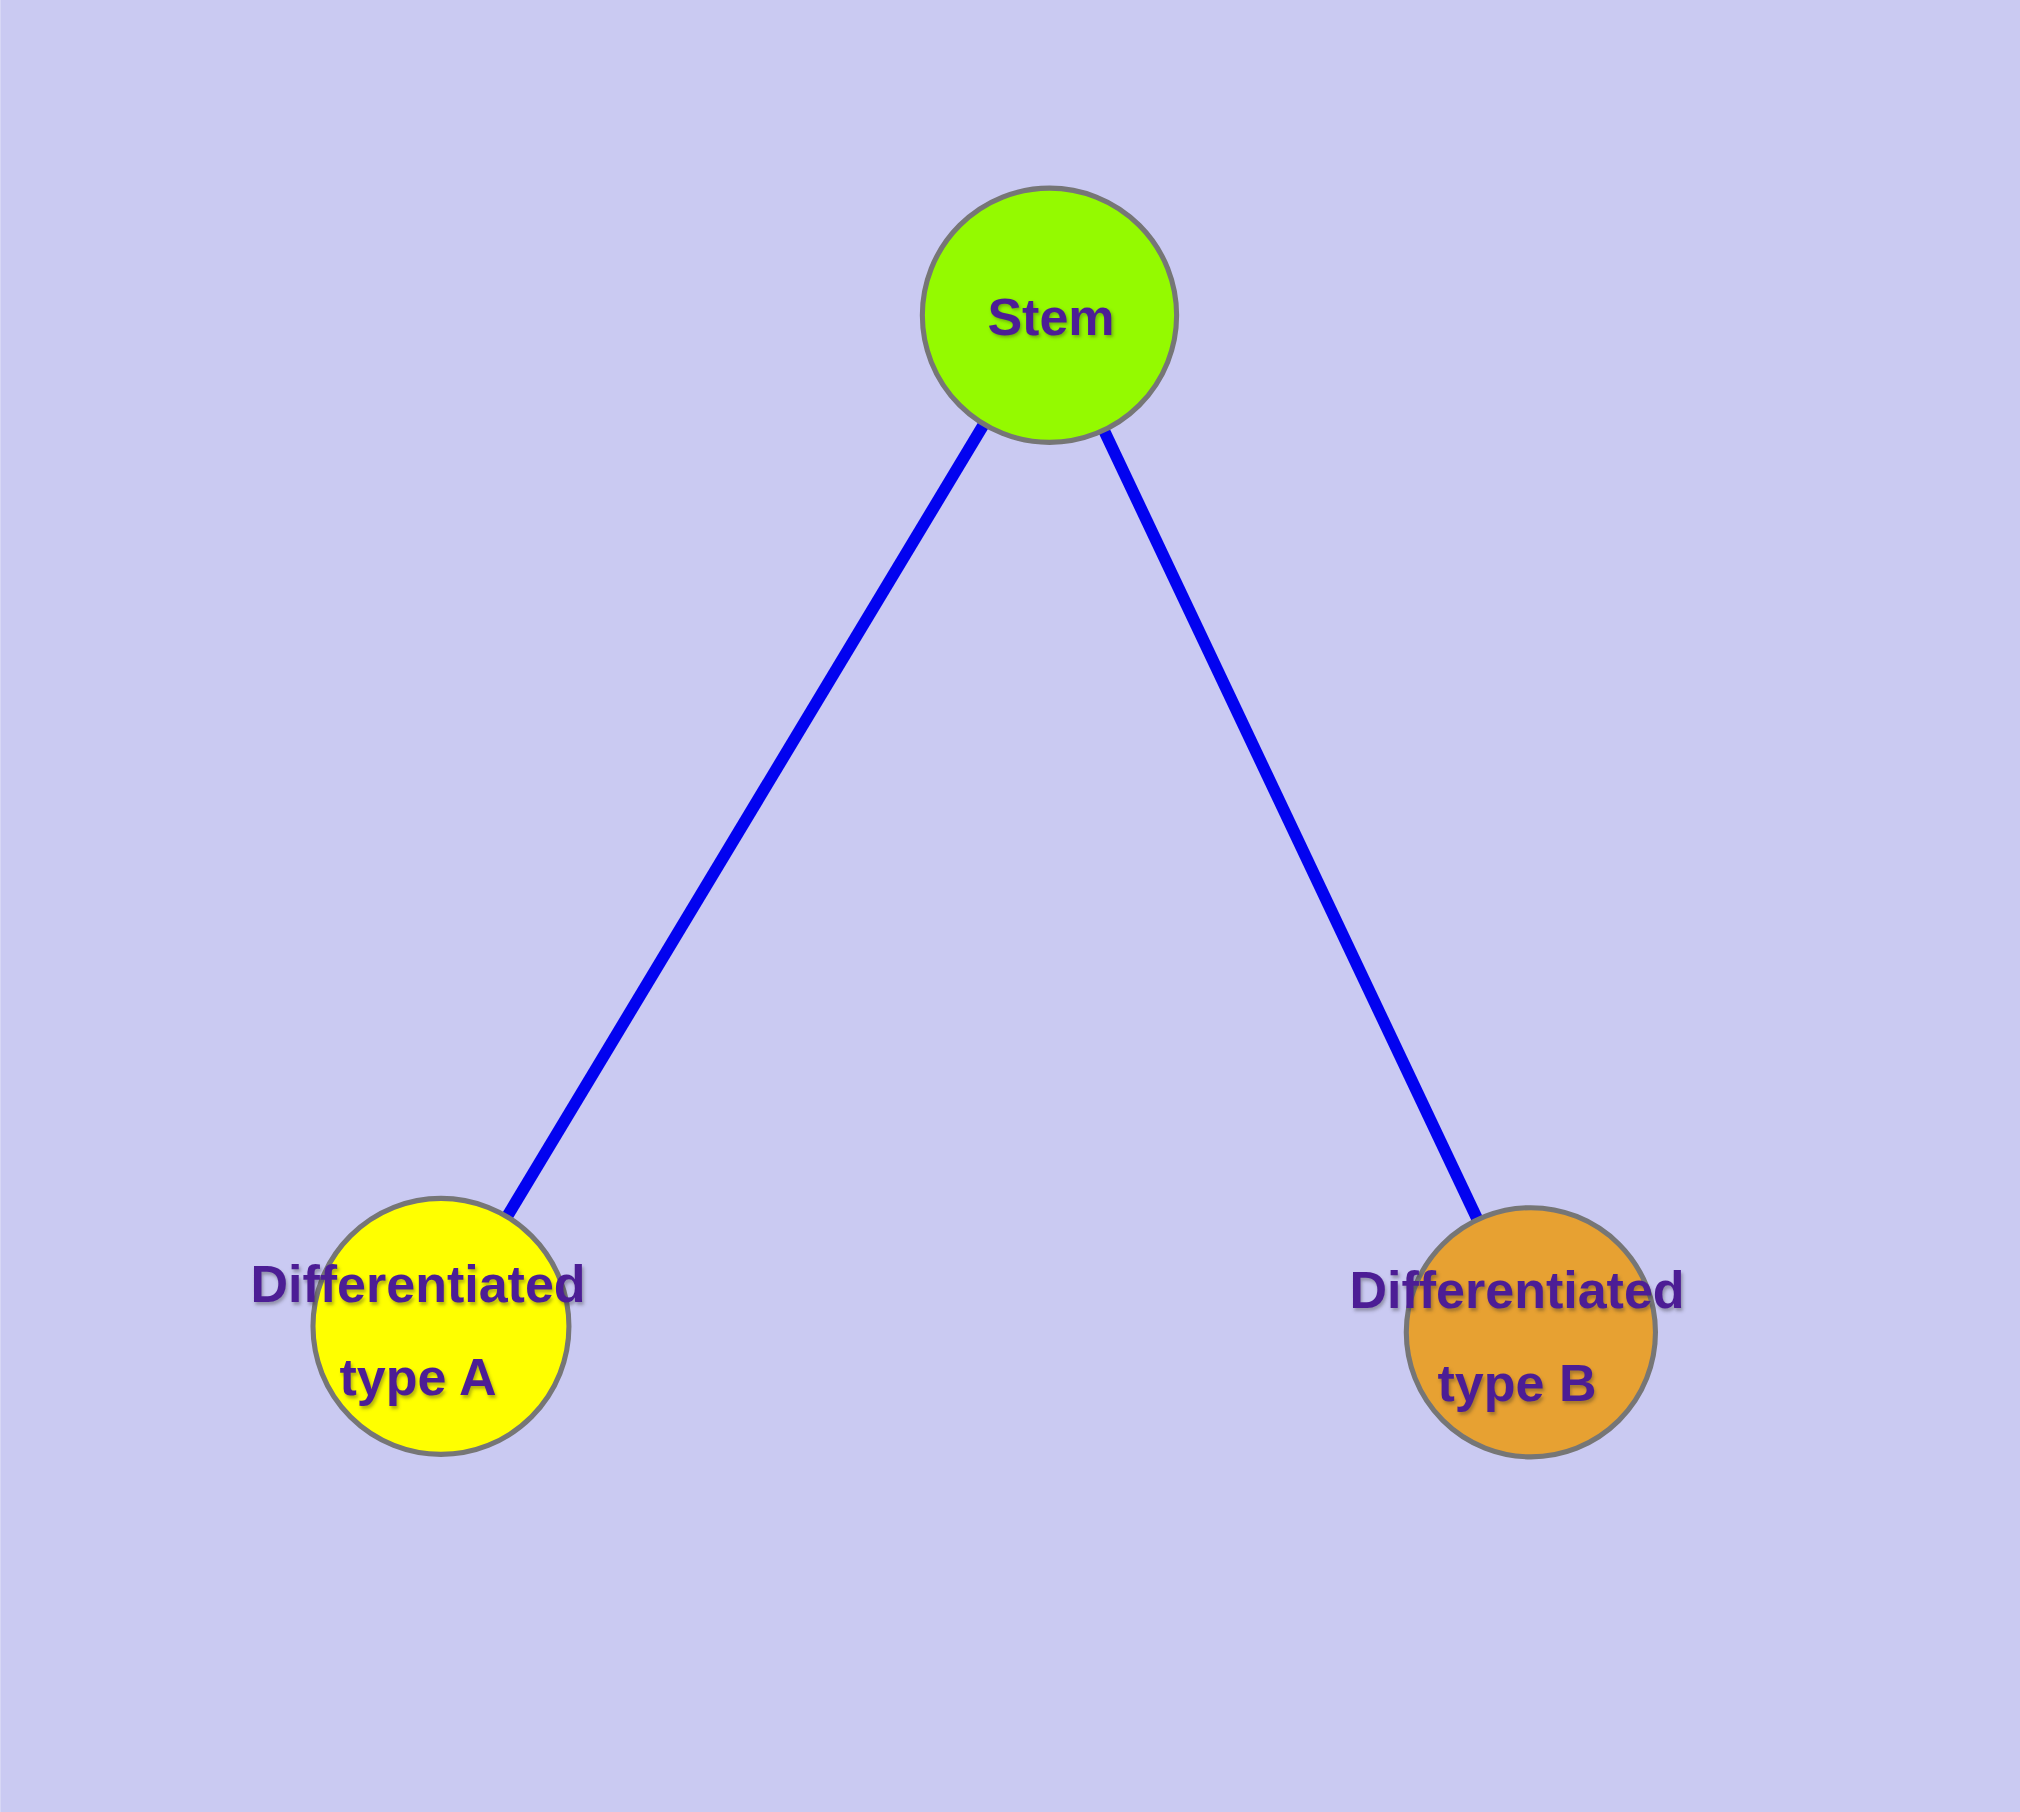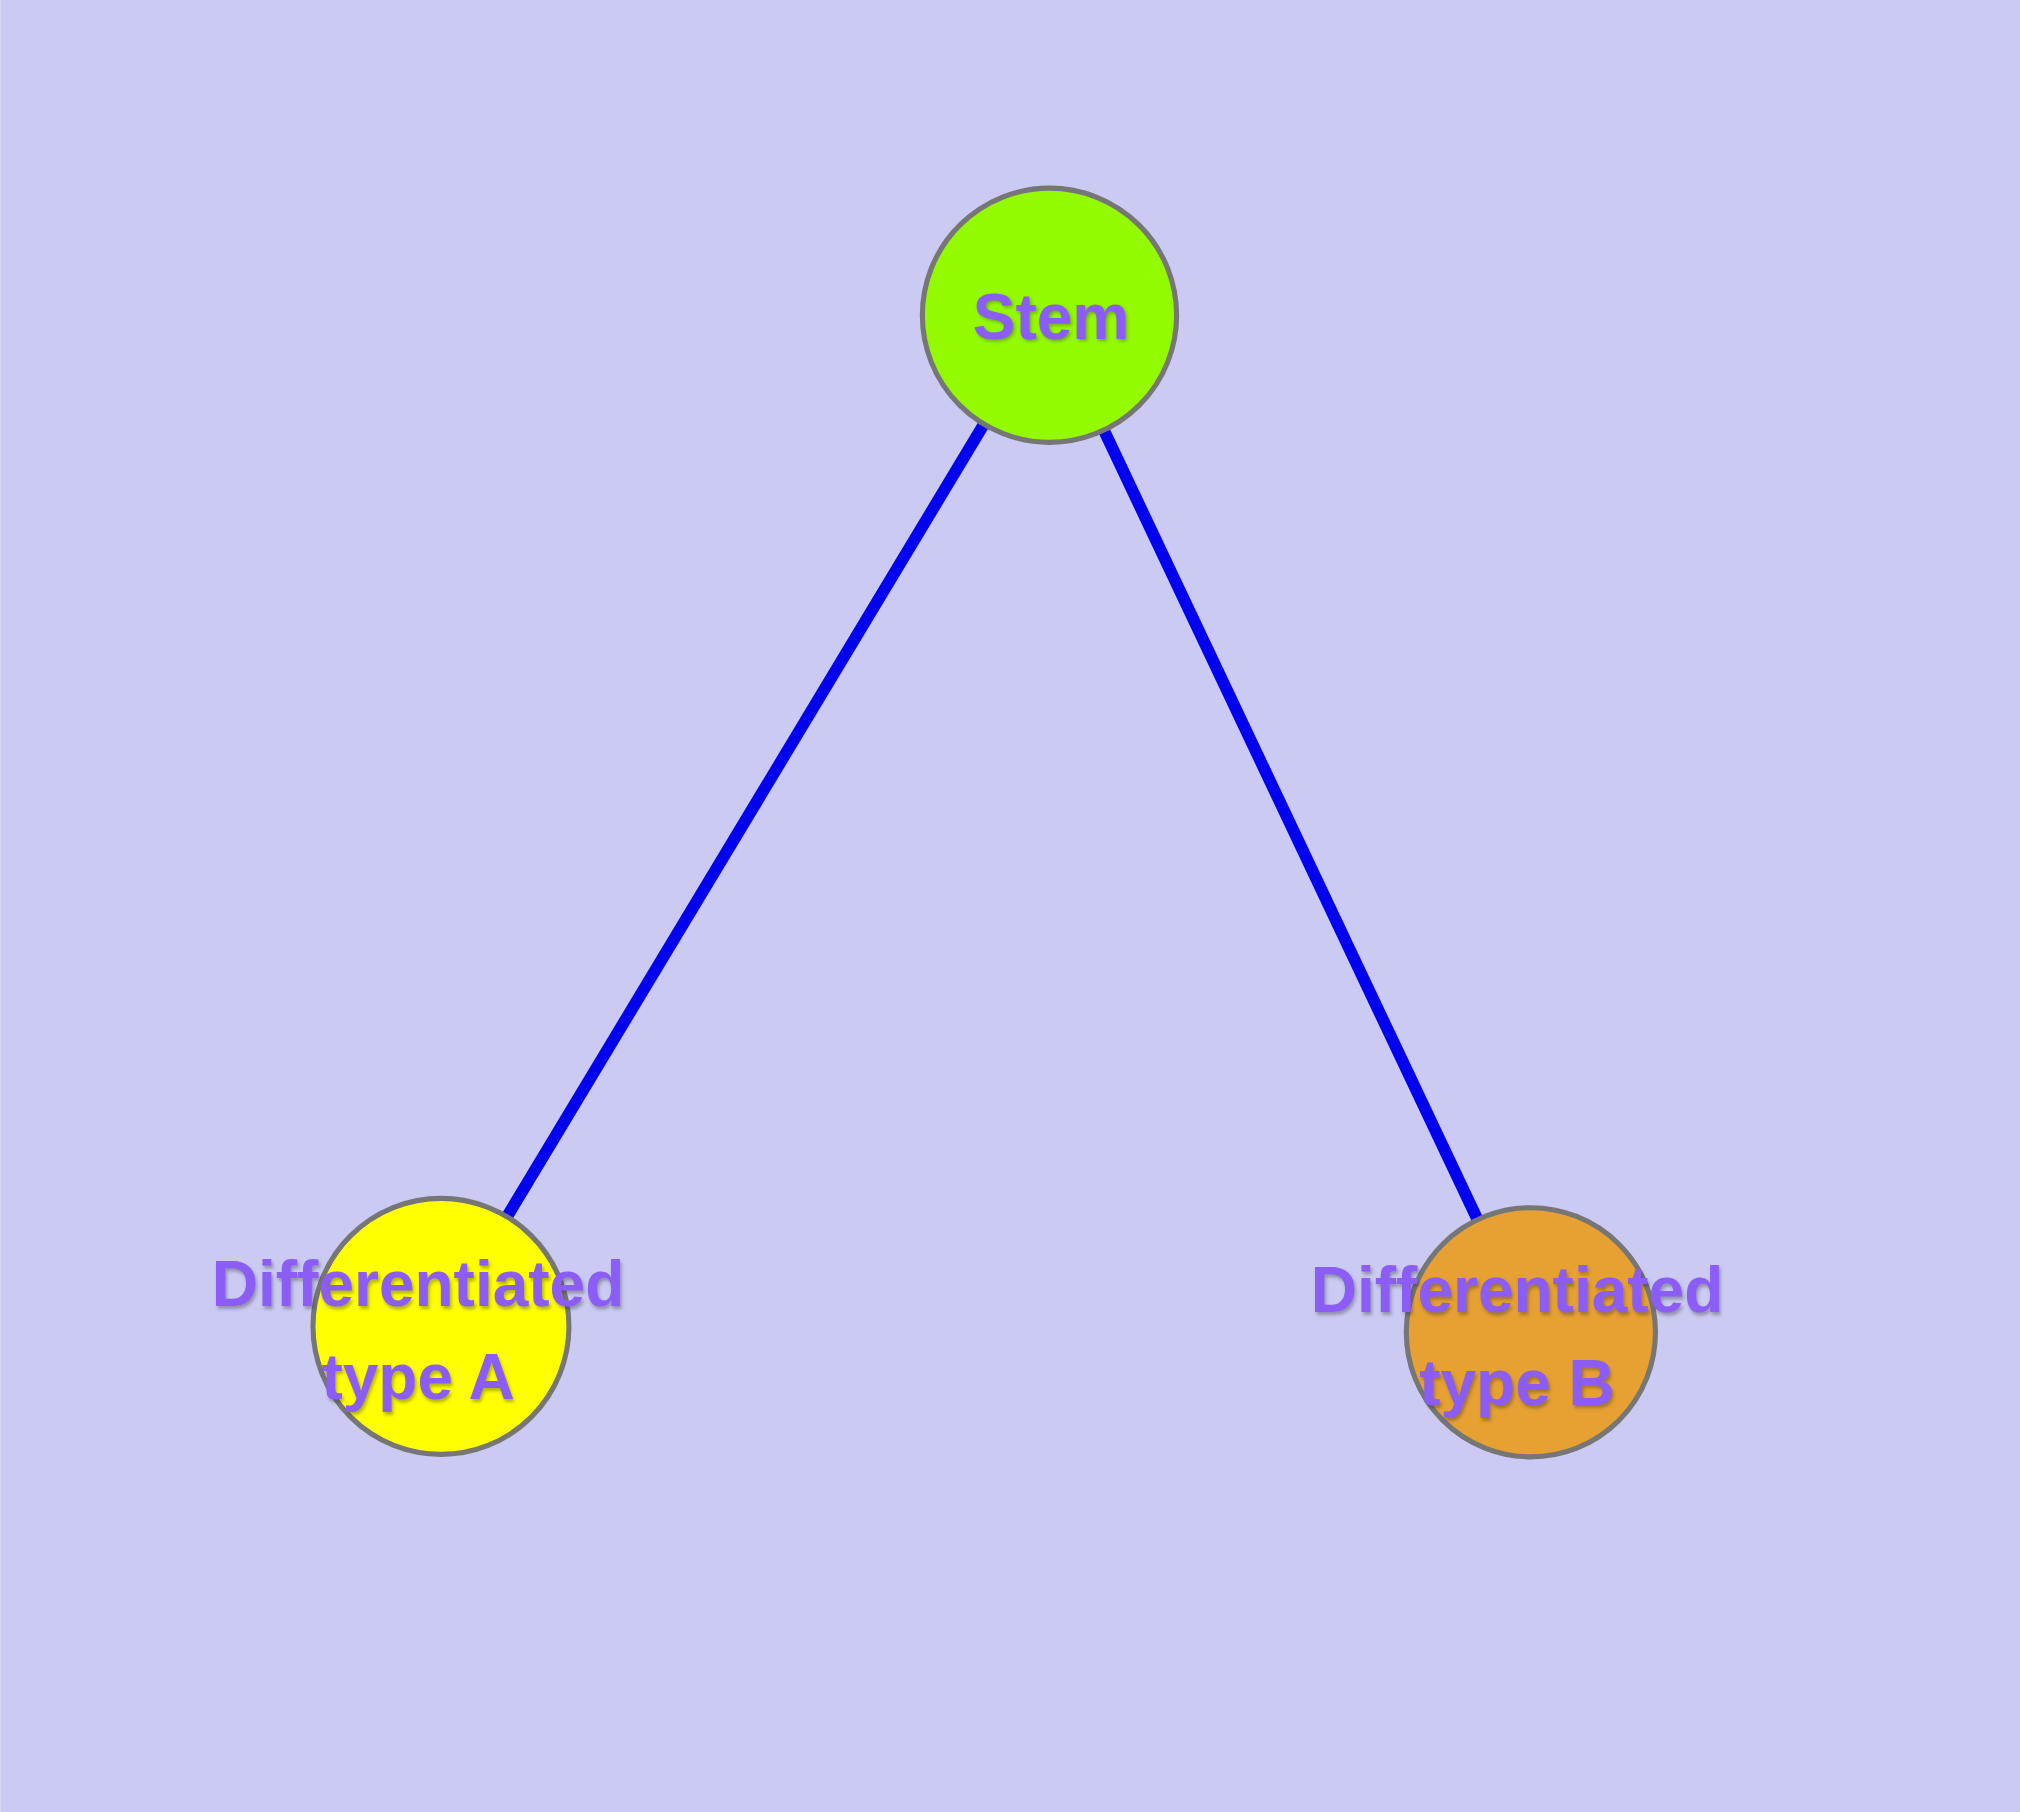--- a/index.html
+++ b/index.html
@@ -19,23 +19,23 @@
     left: 0;
     top: 0;
     width: 100%;
     height: 100%;
     display: block;
   }
   .node-label {
     position: absolute;
     transform: translate(-50%, -50%);
     font-weight: bold;
-    font-size: 64px;
+    font-size: 52px;
     line-height: 93px;
-    color: #8b5cf6;
+    color: #4c1d95;
     text-align: center;
     white-space: pre-line;
     text-shadow: 1.7px 2.5px 3.4px rgba(40,40,40,0.35);
     pointer-events: none;
   }
   .label-stem   { left: 1051px; top: 317px;  }
   .label-typeA  { left: 418px;  top: 1331px; }
   .label-typeB  { left: 1517px; top: 1337px; }
 </style>
 </head>

